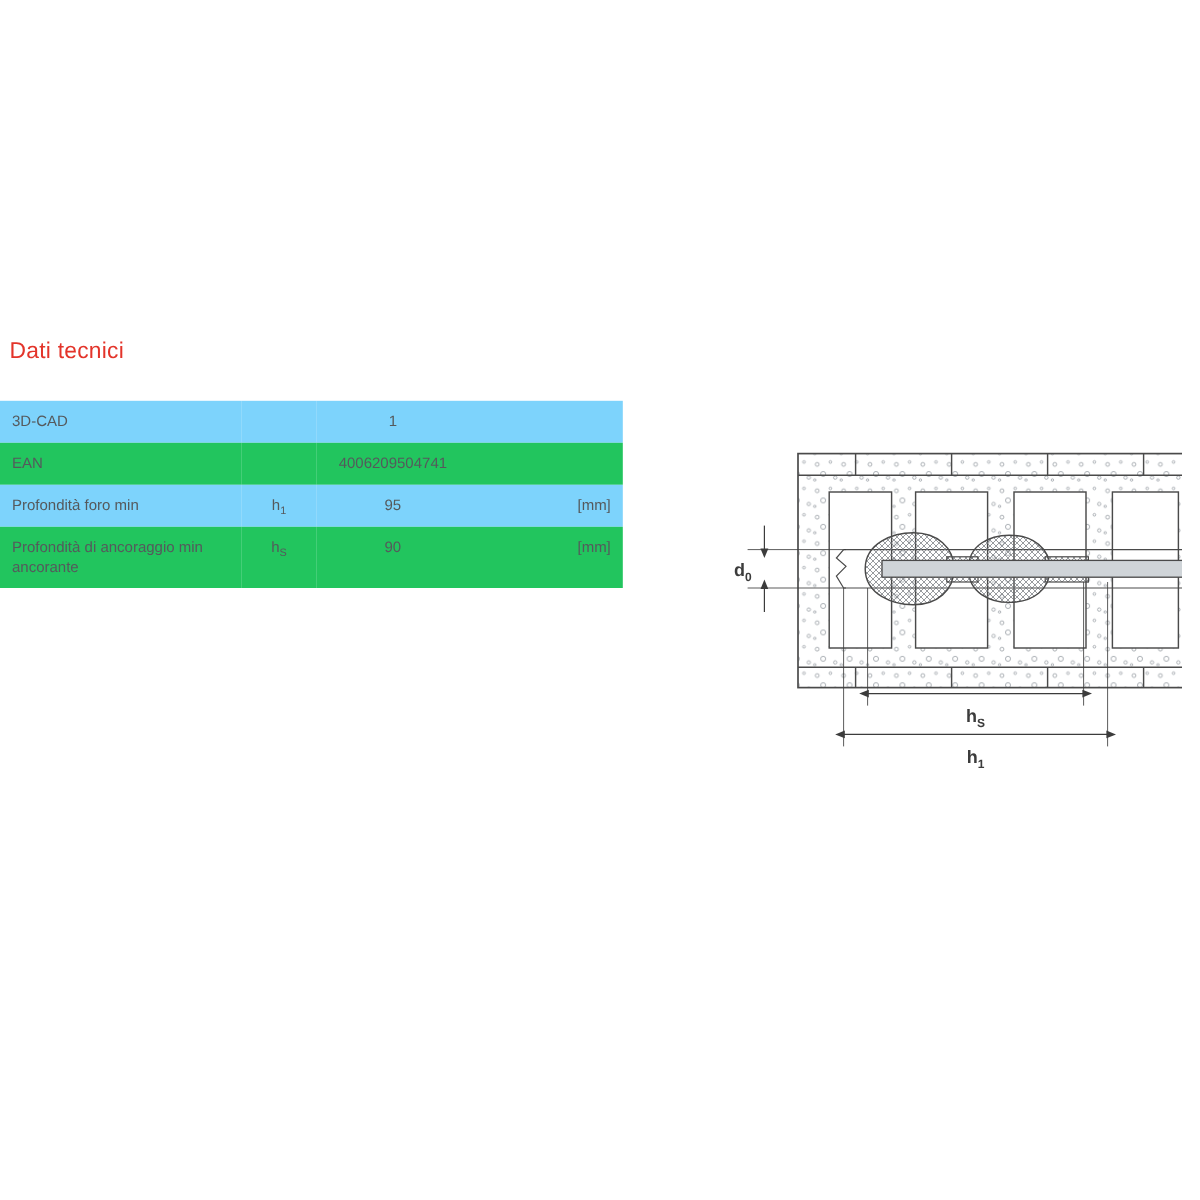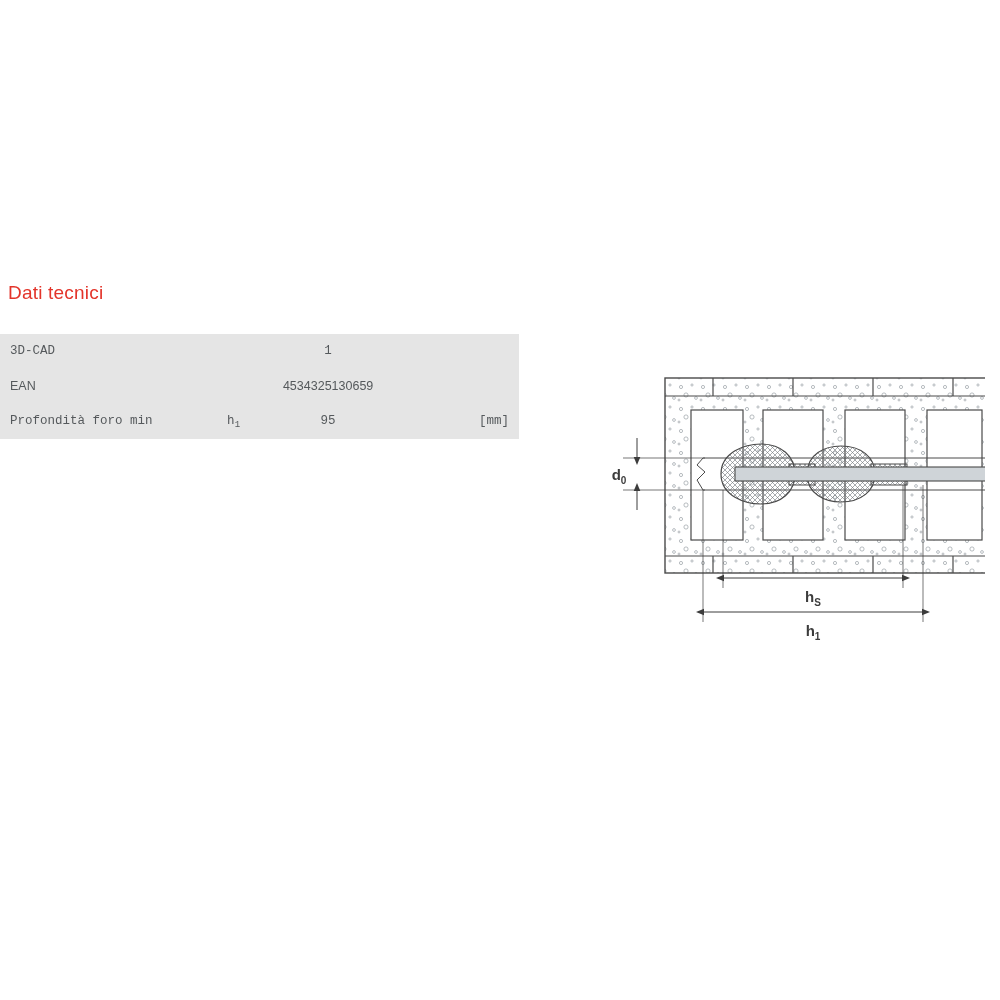--- a/index.html
+++ b/index.html
@@ -43,25 +43,24 @@
     font-size: 12.5px;
   }
   .tech-table td {
     padding: 9px 10px 9px 10px;
     vertical-align: top;
     line-height: 1.35;
     color: #55595c;
     border: none;
   }
   .tech-table tr.shaded td {
-    background: #e5e5e5;
-    font-family: Liberation Mono, monospace;
+    background: #7dd3fc;
   }
   .tech-table tr.plain td {
-    background: #e5e5e5;
+    background: #22c55e;
   }
   td.c-label {
     width: 212px;
     text-align: left;
   }
   td.c-symbol {
     width: 52px;
     text-align: center;
     white-space: nowrap;
   }
@@ -109,37 +108,46 @@
         <td class="c-value">1</td>
         <td class="c-unit">
             <span class="unit-wrap"></span>
             <span class="unit-wrap"></span>
           </td>
       </tr>
 
       <tr class="plain">
         <td class="c-label">EAN</td>
         <td class="c-symbol"><span></span><sub></sub></td>
-        <td class="c-value">4534325130659</td>
+        <td class="c-value">4006209504741</td>
         <td class="c-unit">
             <span class="unit-wrap"></span>
             <span class="unit-wrap"></span>
           </td>
       </tr>
 
       <tr class="shaded">
         <td class="c-label">Profondità foro min</td>
         <td class="c-symbol"><span>h</span><sub>1</sub></td>
         <td class="c-value">95</td>
         <td class="c-unit">
             <span class="unit-wrap">[mm]</span>
             <span class="unit-wrap"></span>
           </td>
       </tr>
 
+      <tr class="plain">
+        <td class="c-label">Profondità di ancoraggio min ancorante</td>
+        <td class="c-symbol"><span>h</span><sub>S</sub></td>
+        <td class="c-value">90</td>
+        <td class="c-unit">
+            <span class="unit-wrap">[mm]</span>
+            <span class="unit-wrap"></span>
+          </td>
+      </tr>
 
 
 
 
 
     </tbody>
   </table>
 
   <div class="diagram">
     <svg width="440" height="290" viewBox="0 0 440 290" xmlns="http://www.w3.org/2000/svg">

